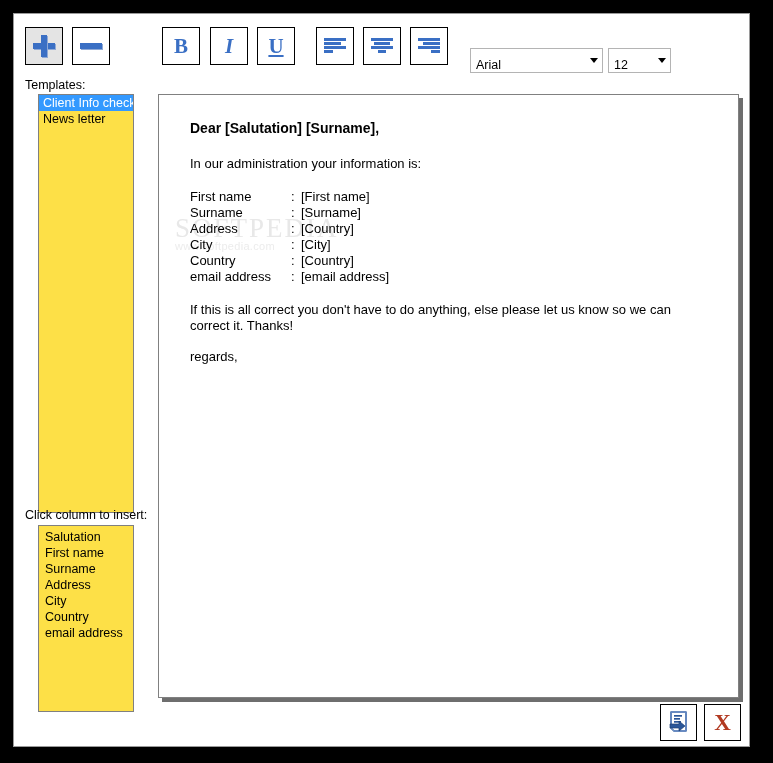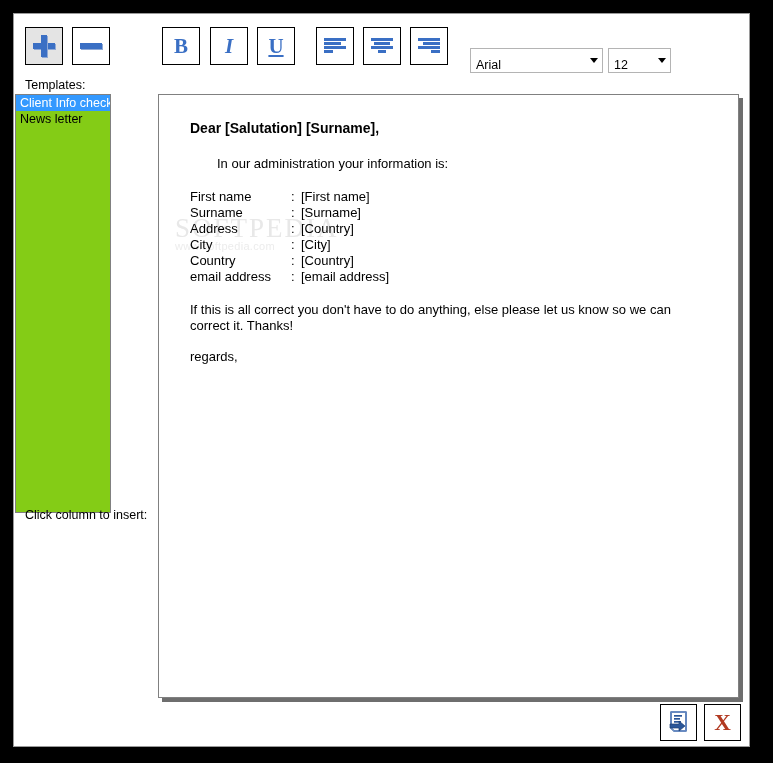--- a/index.html
+++ b/index.html
@@ -136,23 +136,23 @@
     font-size: 12.5px;
     color: #000;
     white-space: nowrap;
     text-align: center;
   }
   #label-templates { top: 64px; }
   #label-columns   { top: 494px; }
 
   .listbox {
     position: absolute;
-    left: 1px;
+    left: 24px;
     width: 96px;
-    background: #84cc16;
+    background: #fde047;
     border: 1px solid #808080;
     box-sizing: border-box;
     overflow: hidden;
   }
   #list-templates { top: 80px; height: 419px; }
   #list-columns   { top: 511px; height: 187px; }
 
   .list-item {
     font-size: 12.5px;
     line-height: 16px;
@@ -196,21 +196,21 @@
     right: 12px;
     color: #000;
     font-size: 13px;
     line-height: 16px;
   }
   .doc-greeting {
     font-weight: bold;
     font-size: 14px;
     margin-bottom: 20px;
   }
-  .doc-intro { margin-bottom: 17px; margin-left: 27px; }
+  .doc-intro { margin-bottom: 17px; }
   .doc-table { border-collapse: collapse; margin-bottom: 17px; }
   .doc-table td { padding: 0; font-size: 13px; line-height: 16px; vertical-align: top; }
   .doc-table td.fld { width: 101px; }
   .doc-table td.sep { width: 10px; }
   .doc-para { margin-bottom: 15px; max-width: 490px; }
   .doc-sign { }
 
   
   #watermark {
     position: absolute;
@@ -333,20 +333,29 @@
 
   <div class="side-label" id="label-templates">Templates:</div>
 
   <div class="listbox" id="list-templates">
     <div class="list-item selected">Client Info check</div>
     <div class="list-item">News letter</div>
   </div>
 
   <div class="side-label" id="label-columns">Click column to insert:</div>
 
+  <div class="listbox" id="list-columns">
+    <div class="list-item">Salutation</div>
+    <div class="list-item">First name</div>
+    <div class="list-item">Surname</div>
+    <div class="list-item">Address</div>
+    <div class="list-item">City</div>
+    <div class="list-item">Country</div>
+    <div class="list-item">email address</div>
+  </div>
 
   <div id="editor-shadow"></div>
 
   <div id="editor">
 
     <div id="watermark">
       <div class="wm-main">SOFTPEDIA</div>
       <div class="wm-sub">www.softpedia.com</div>
     </div>
 

